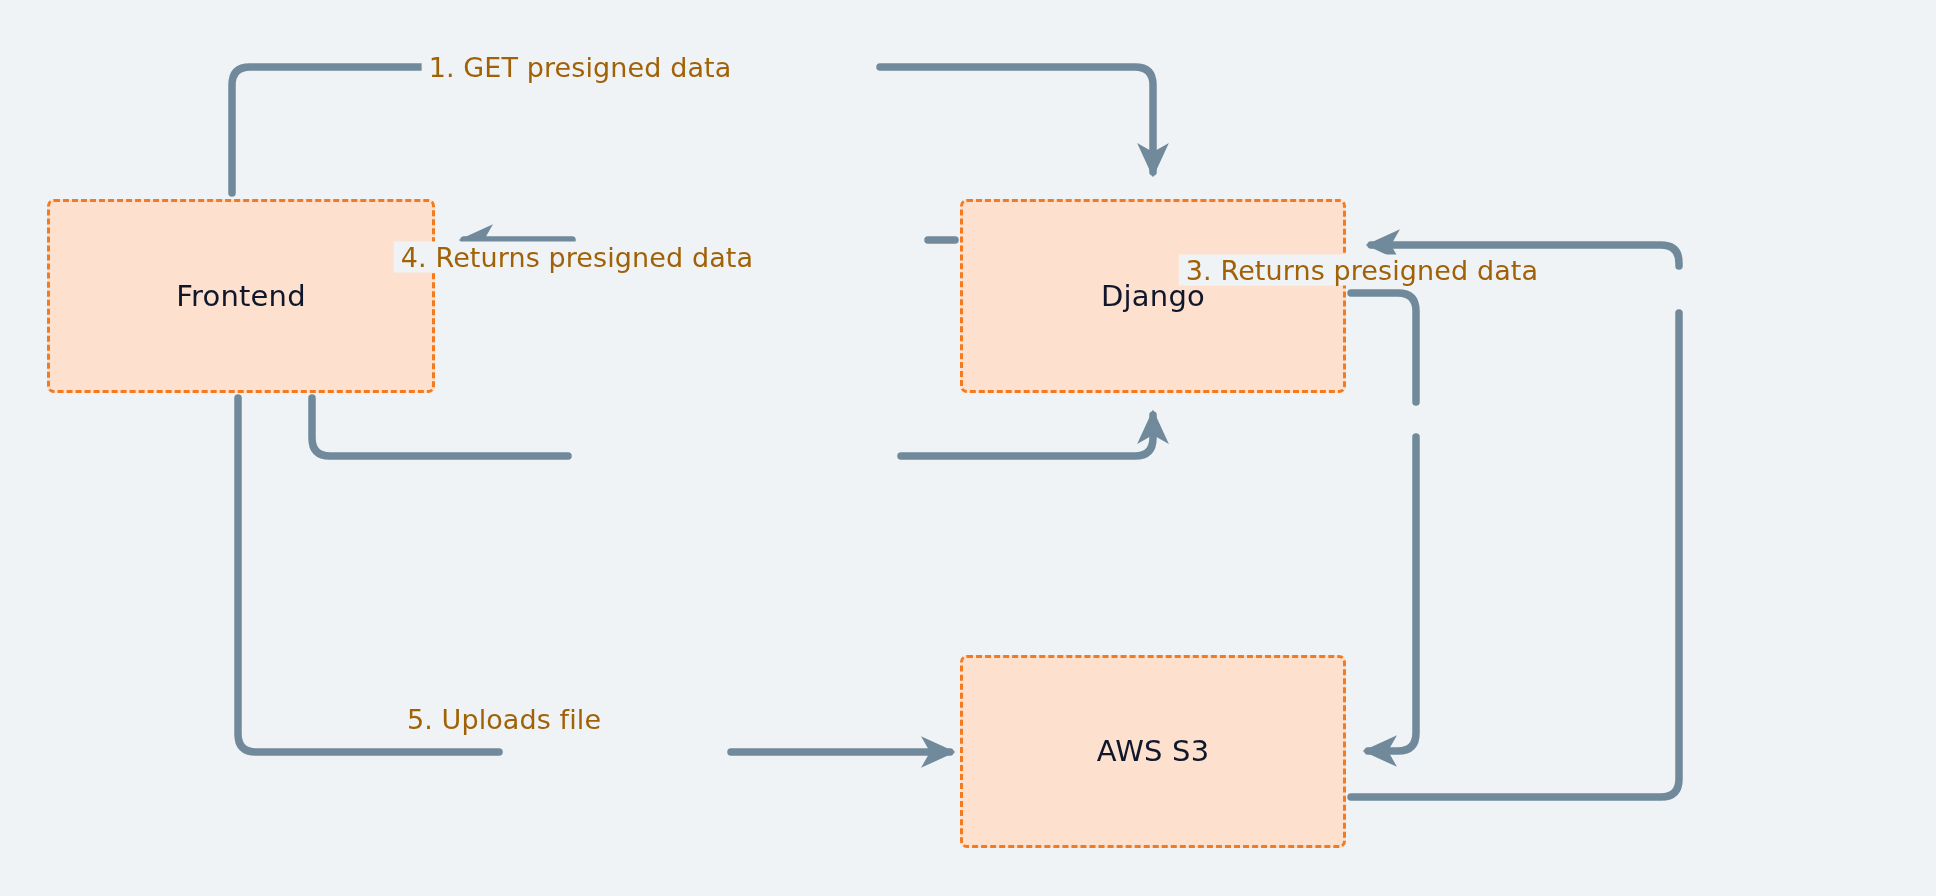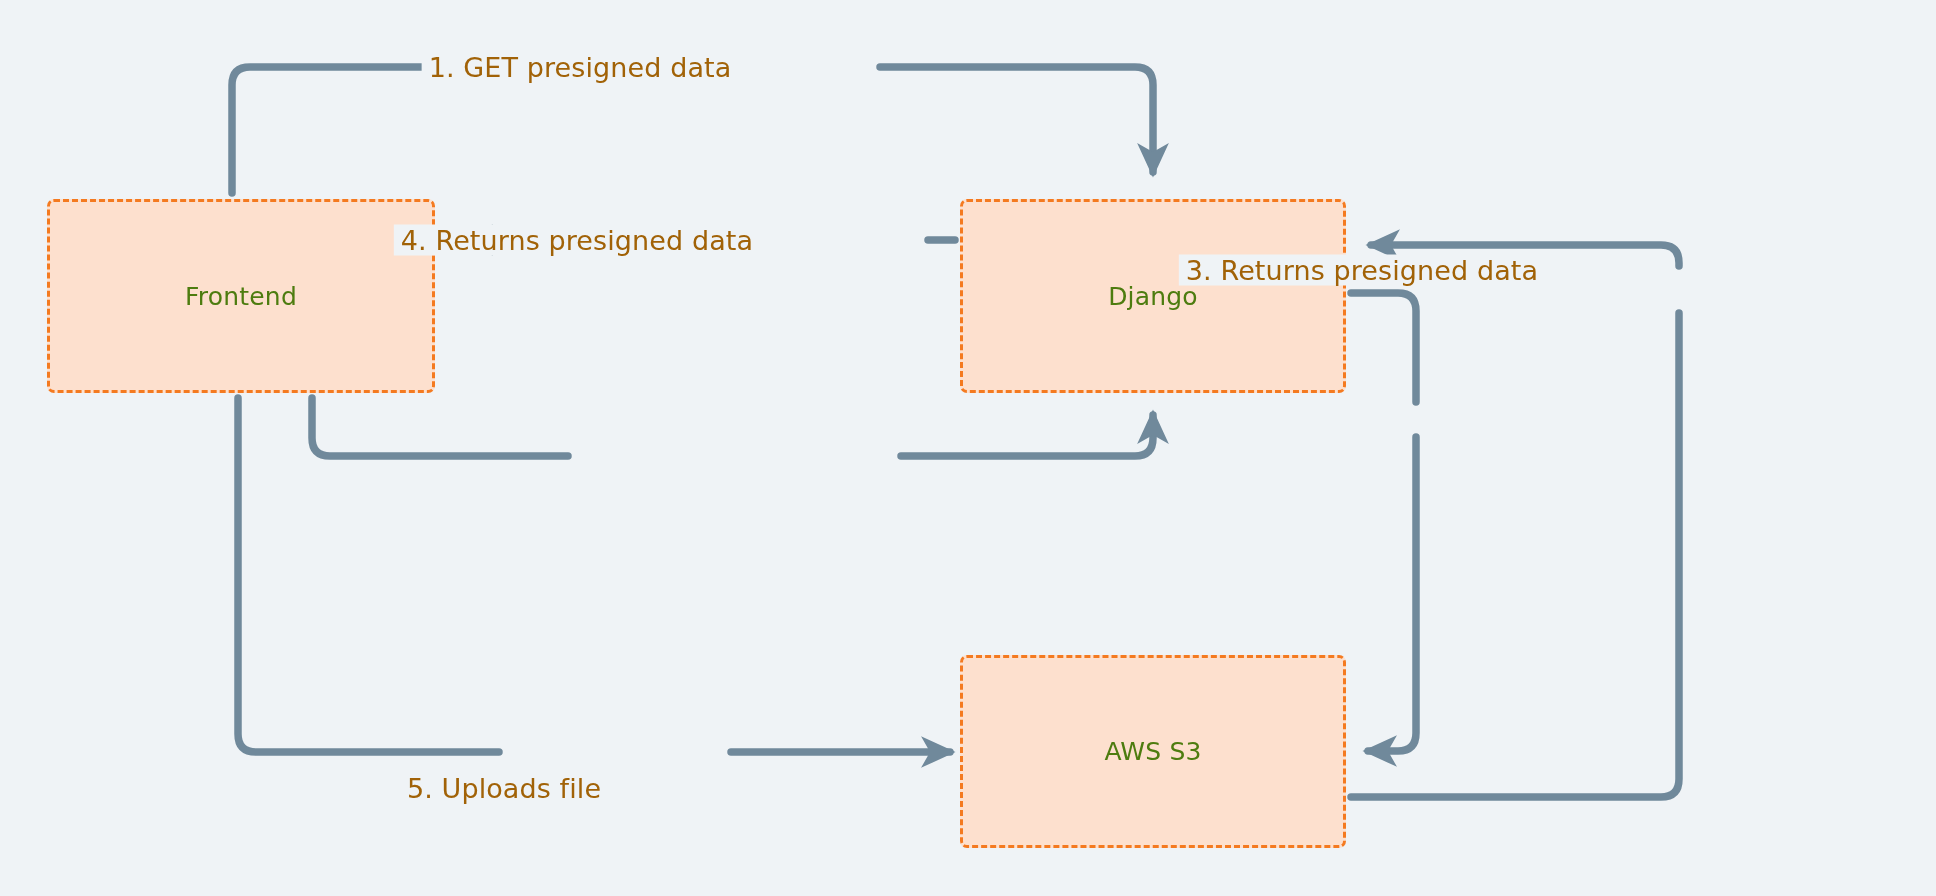--- a/index.html
+++ b/index.html
@@ -29,22 +29,22 @@
     position: absolute;
     box-sizing: border-box;
     background: #fde0ce;
     border: 3px dashed #f47a20;
     border-radius: 7px;
     display: flex;
     align-items: center;
     justify-content: center;
   }
   .node-label {
-    font-size: 25px;
-    color: #4d7c0f;
+    font-size: 29px;
+    color: #0f172a;
     letter-spacing: 0.2px;
     line-height: 1;
     white-space: pre;
   }
   .edge-label {
     position: absolute;
     font-size: 27px;
     color: #a16207;
     line-height: 1;
     white-space: pre;
@@ -55,22 +55,22 @@
     transform: translate(-50%, -50%);
     padding: 2px 7px;
   }
   #node-frontend { left: 47px;  top: 199px;  width: 388px; height: 194px; }
   #node-django   { left: 960px; top: 199px;  width: 386px; height: 194px; }
   #node-awss3    { left: 960px; top: 655px;  width: 386px; height: 193px; text-align: center; }
 
   #label-1 { left: 580px;  top: 67px;  }
   #label-2 { left: 1148px; top: 416px; }
   #label-3 { left: 1362px; top: 270px; }
-  #label-4 { left: 577px;  top: 240px; }
-  #label-5 { left: 504px;  top: 788px; }
+  #label-4 { left: 577px;  top: 257px; }
+  #label-5 { left: 504px;  top: 719px; }
   #label-6 { left: 573px;  top: 456px; }
 </style>
 </head>
 <body>
 
 <div id="diagram">
 
   <svg id="edges" viewBox="0 0 1936 896" width="1936" height="896" xmlns="http://www.w3.org/2000/svg">
     <defs>
       <marker id="arrow" viewBox="0 0 10 10" refX="8.4" refY="5" markerWidth="4.6" markerHeight="4.6" orient="auto-start-reverse">

